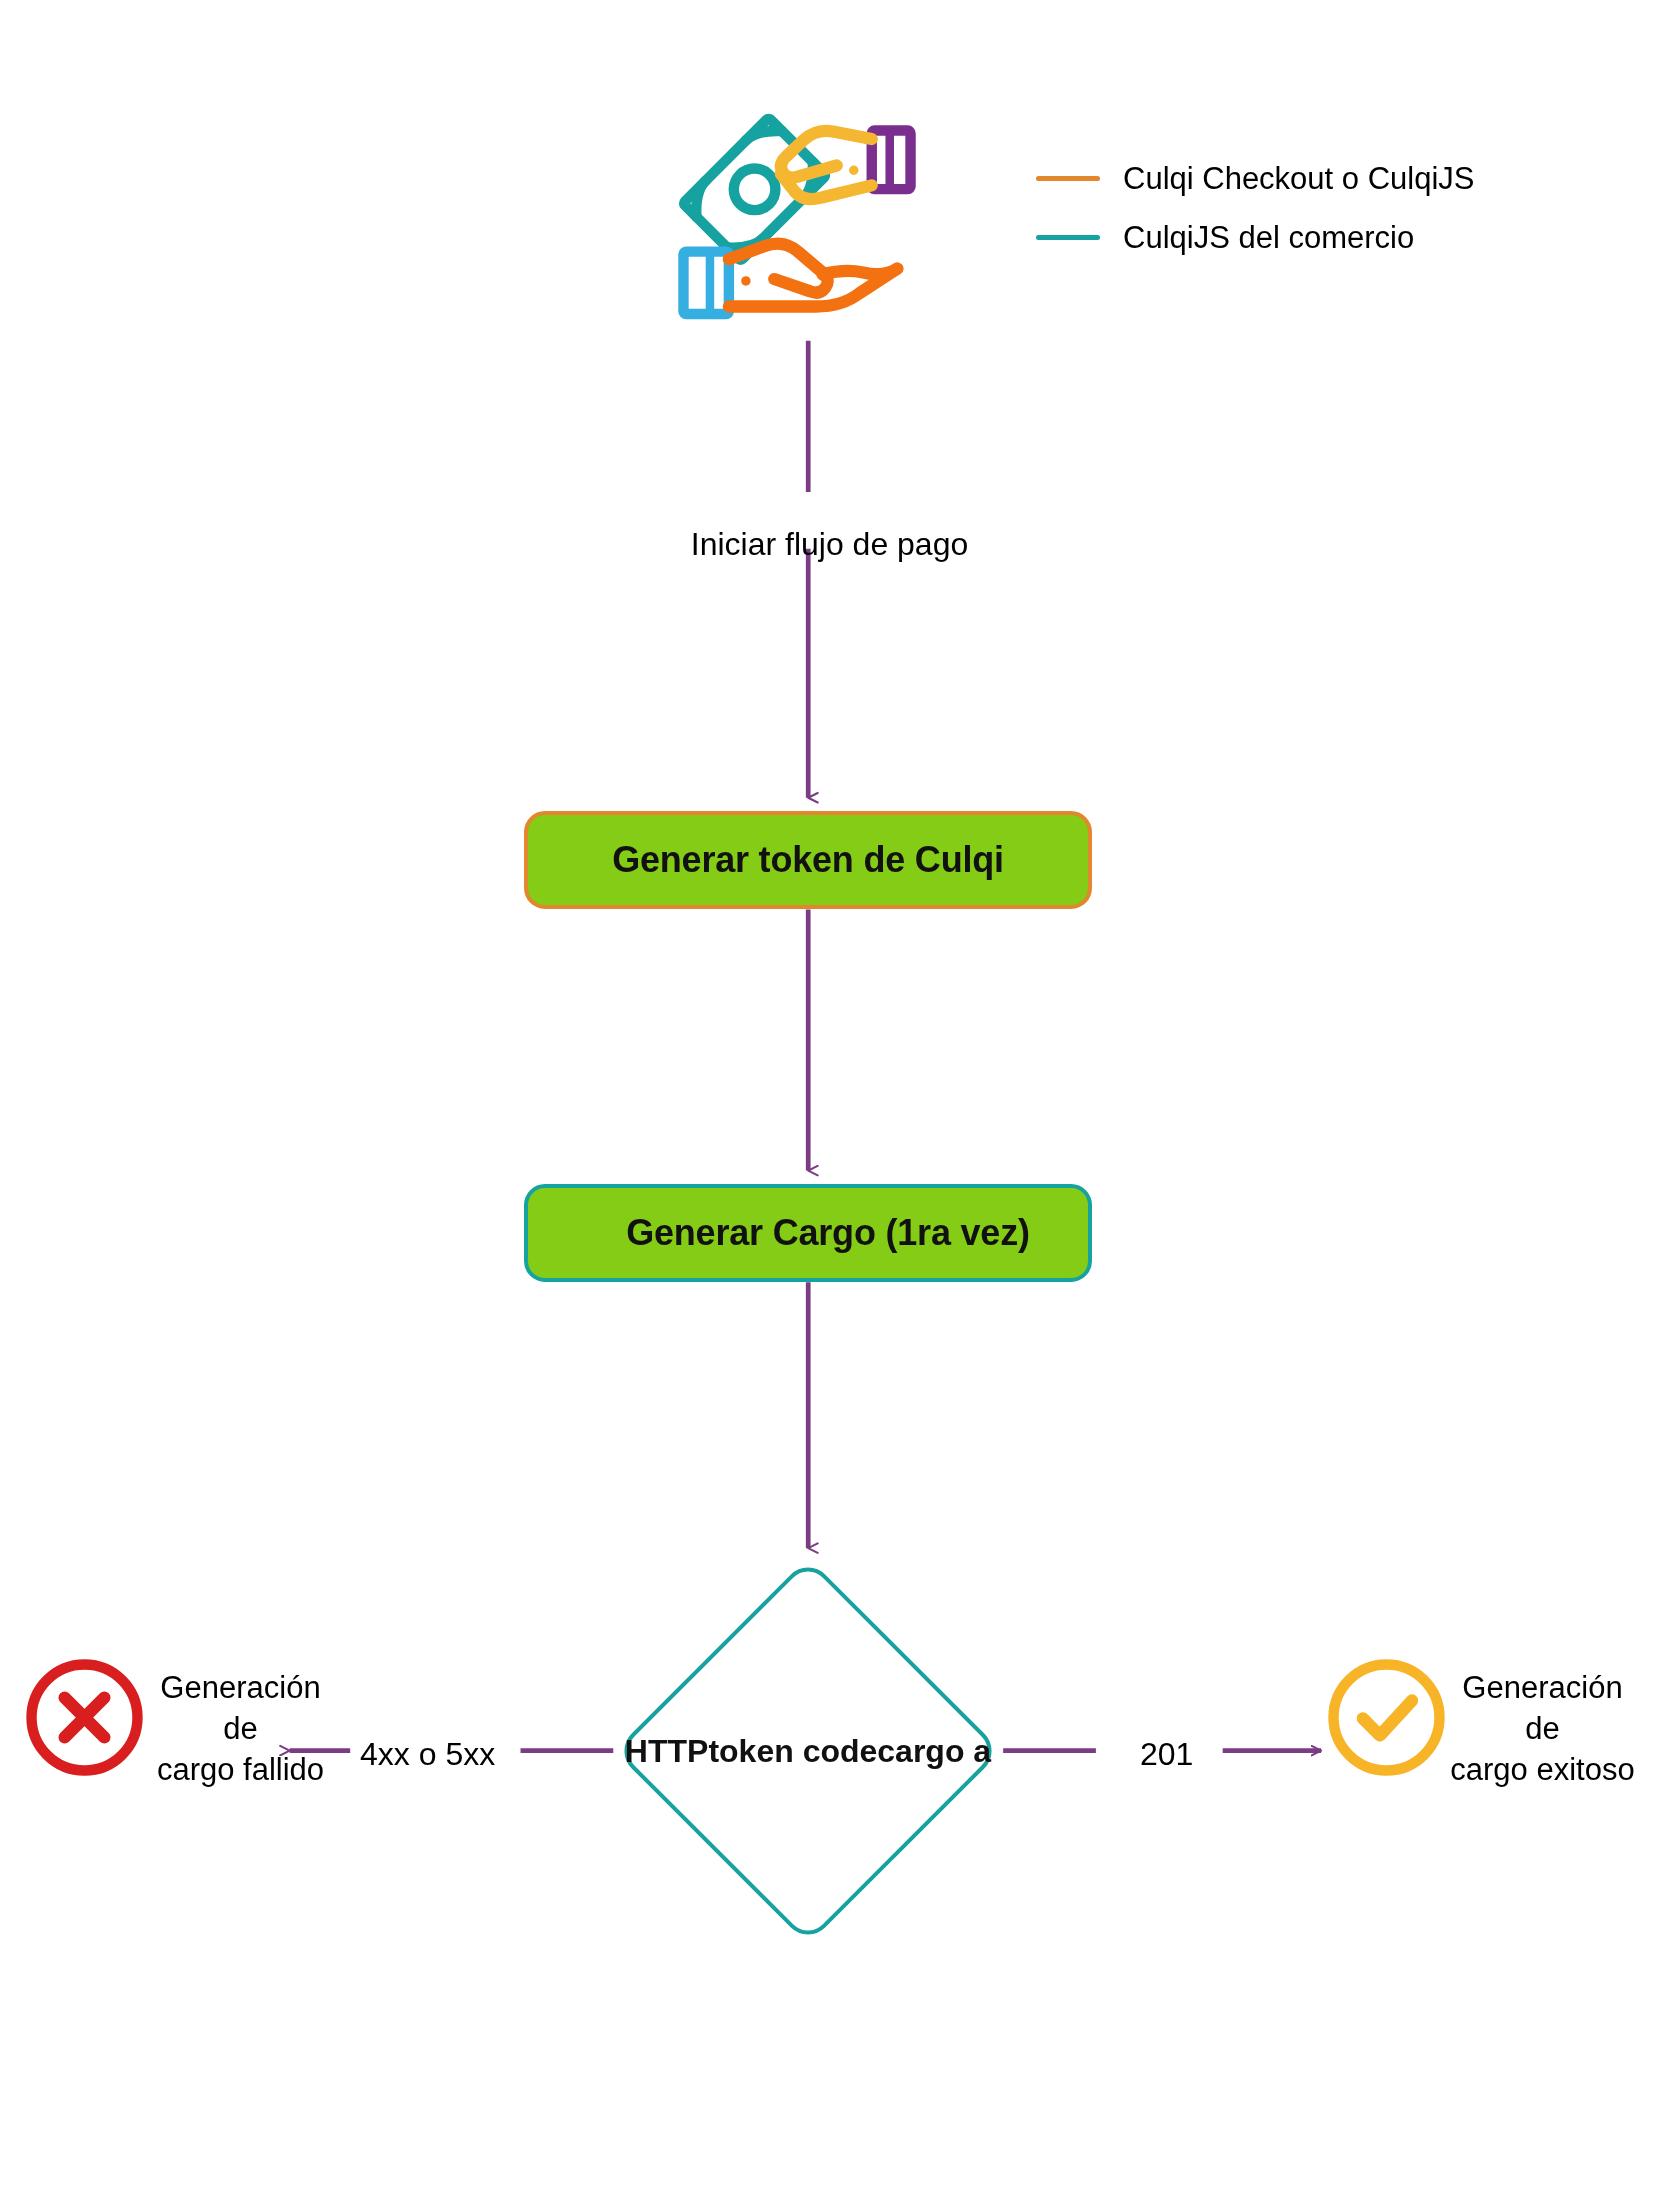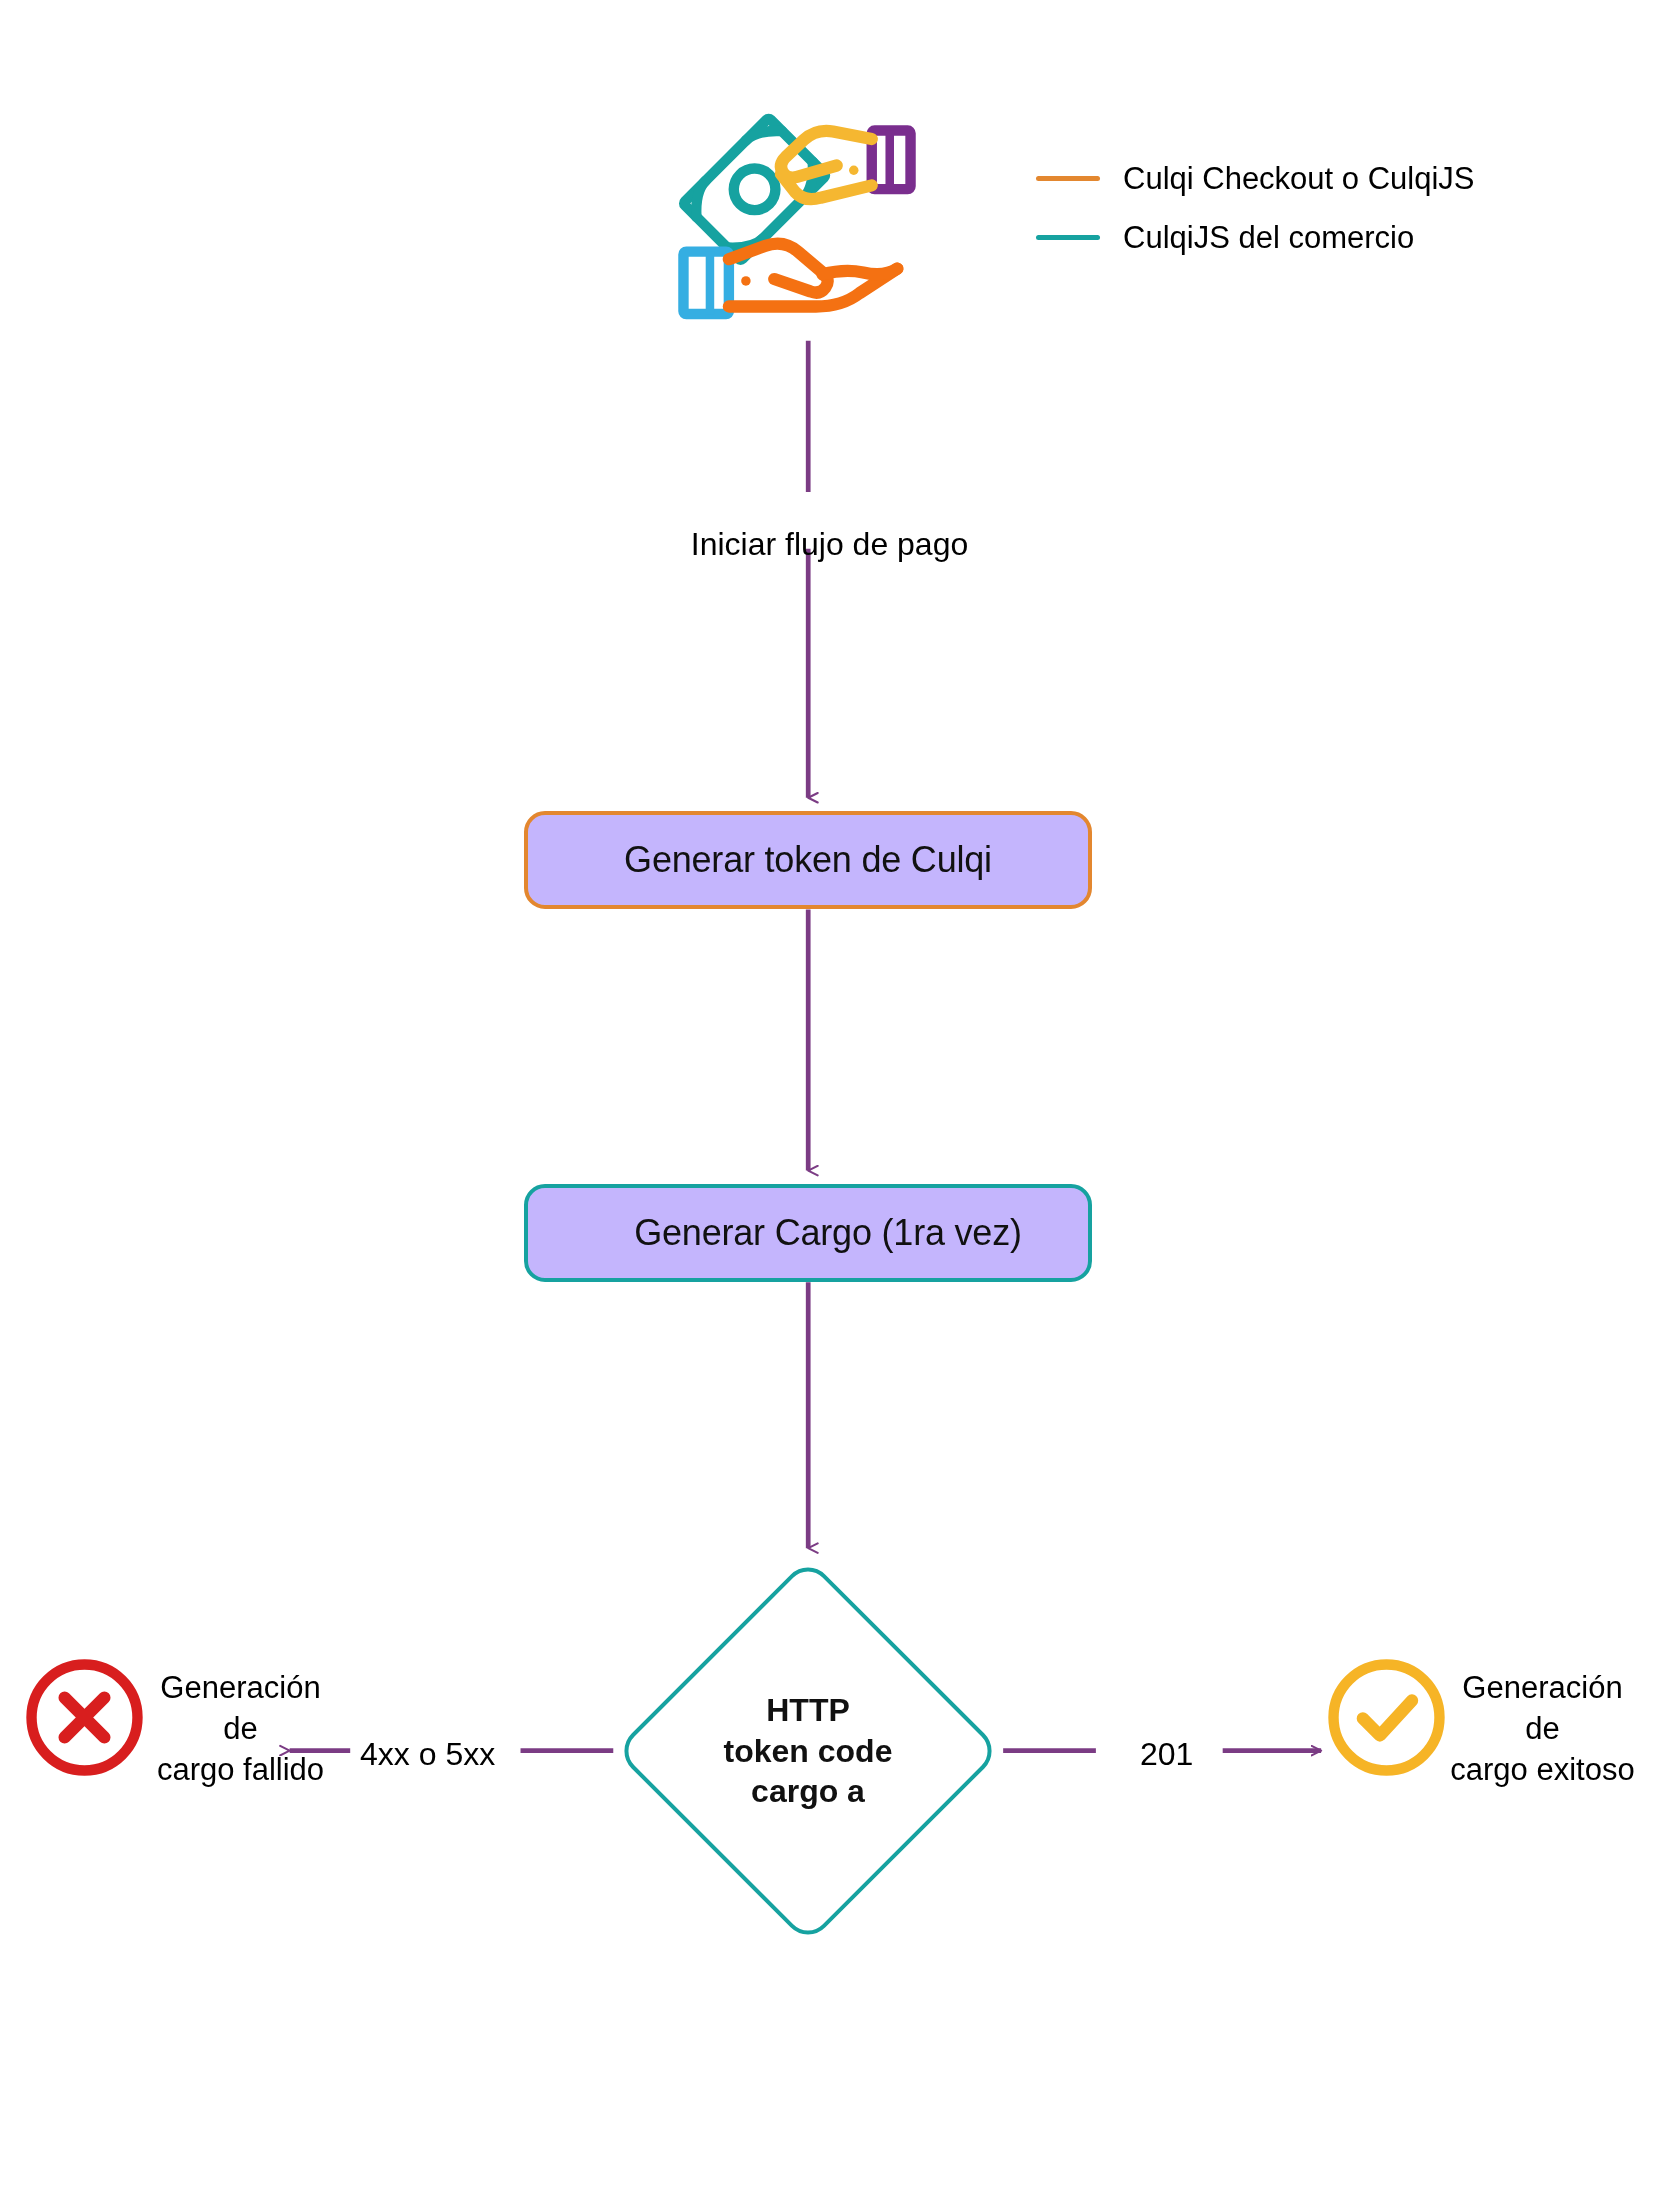--- a/index.html
+++ b/index.html
@@ -77,27 +77,27 @@
   }
   #label-ok {
     left: 1140px;
     top: 1738px;
   }
 
   
   .node-box {
     position: absolute;
     box-sizing: border-box;
-    background: #c4b5fd;
+    background: #84cc16;
     border-radius: 21px;
     display: flex;
     align-items: center;
     justify-content: center;
     font-size: 36px;
-    font-weight: normal;
+    font-weight: bold;
     color: #111111;
     letter-spacing: -0.2px;
   }
   #node-token {
     left: 524px;
     top: 811px;
     width: 568px;
     height: 98px;
     border: 4.7px solid #E3872F;
   }
@@ -127,21 +127,21 @@
     box-sizing: border-box;
     border: 4.7px solid #16A2A0;
     border-radius: 24.6px;
     background: #ffffff;
     transform: rotate(45deg);
   }
   .diamond-text {
     position: absolute;
     inset: 0;
     display: flex;
-    flex-direction: column;
+    flex-direction: row;
     align-items: center;
     justify-content: center;
     font-size: 32px;
     font-weight: bold;
     color: #111111;
     line-height: 1.28;
     text-align: center;
   }
 
   

